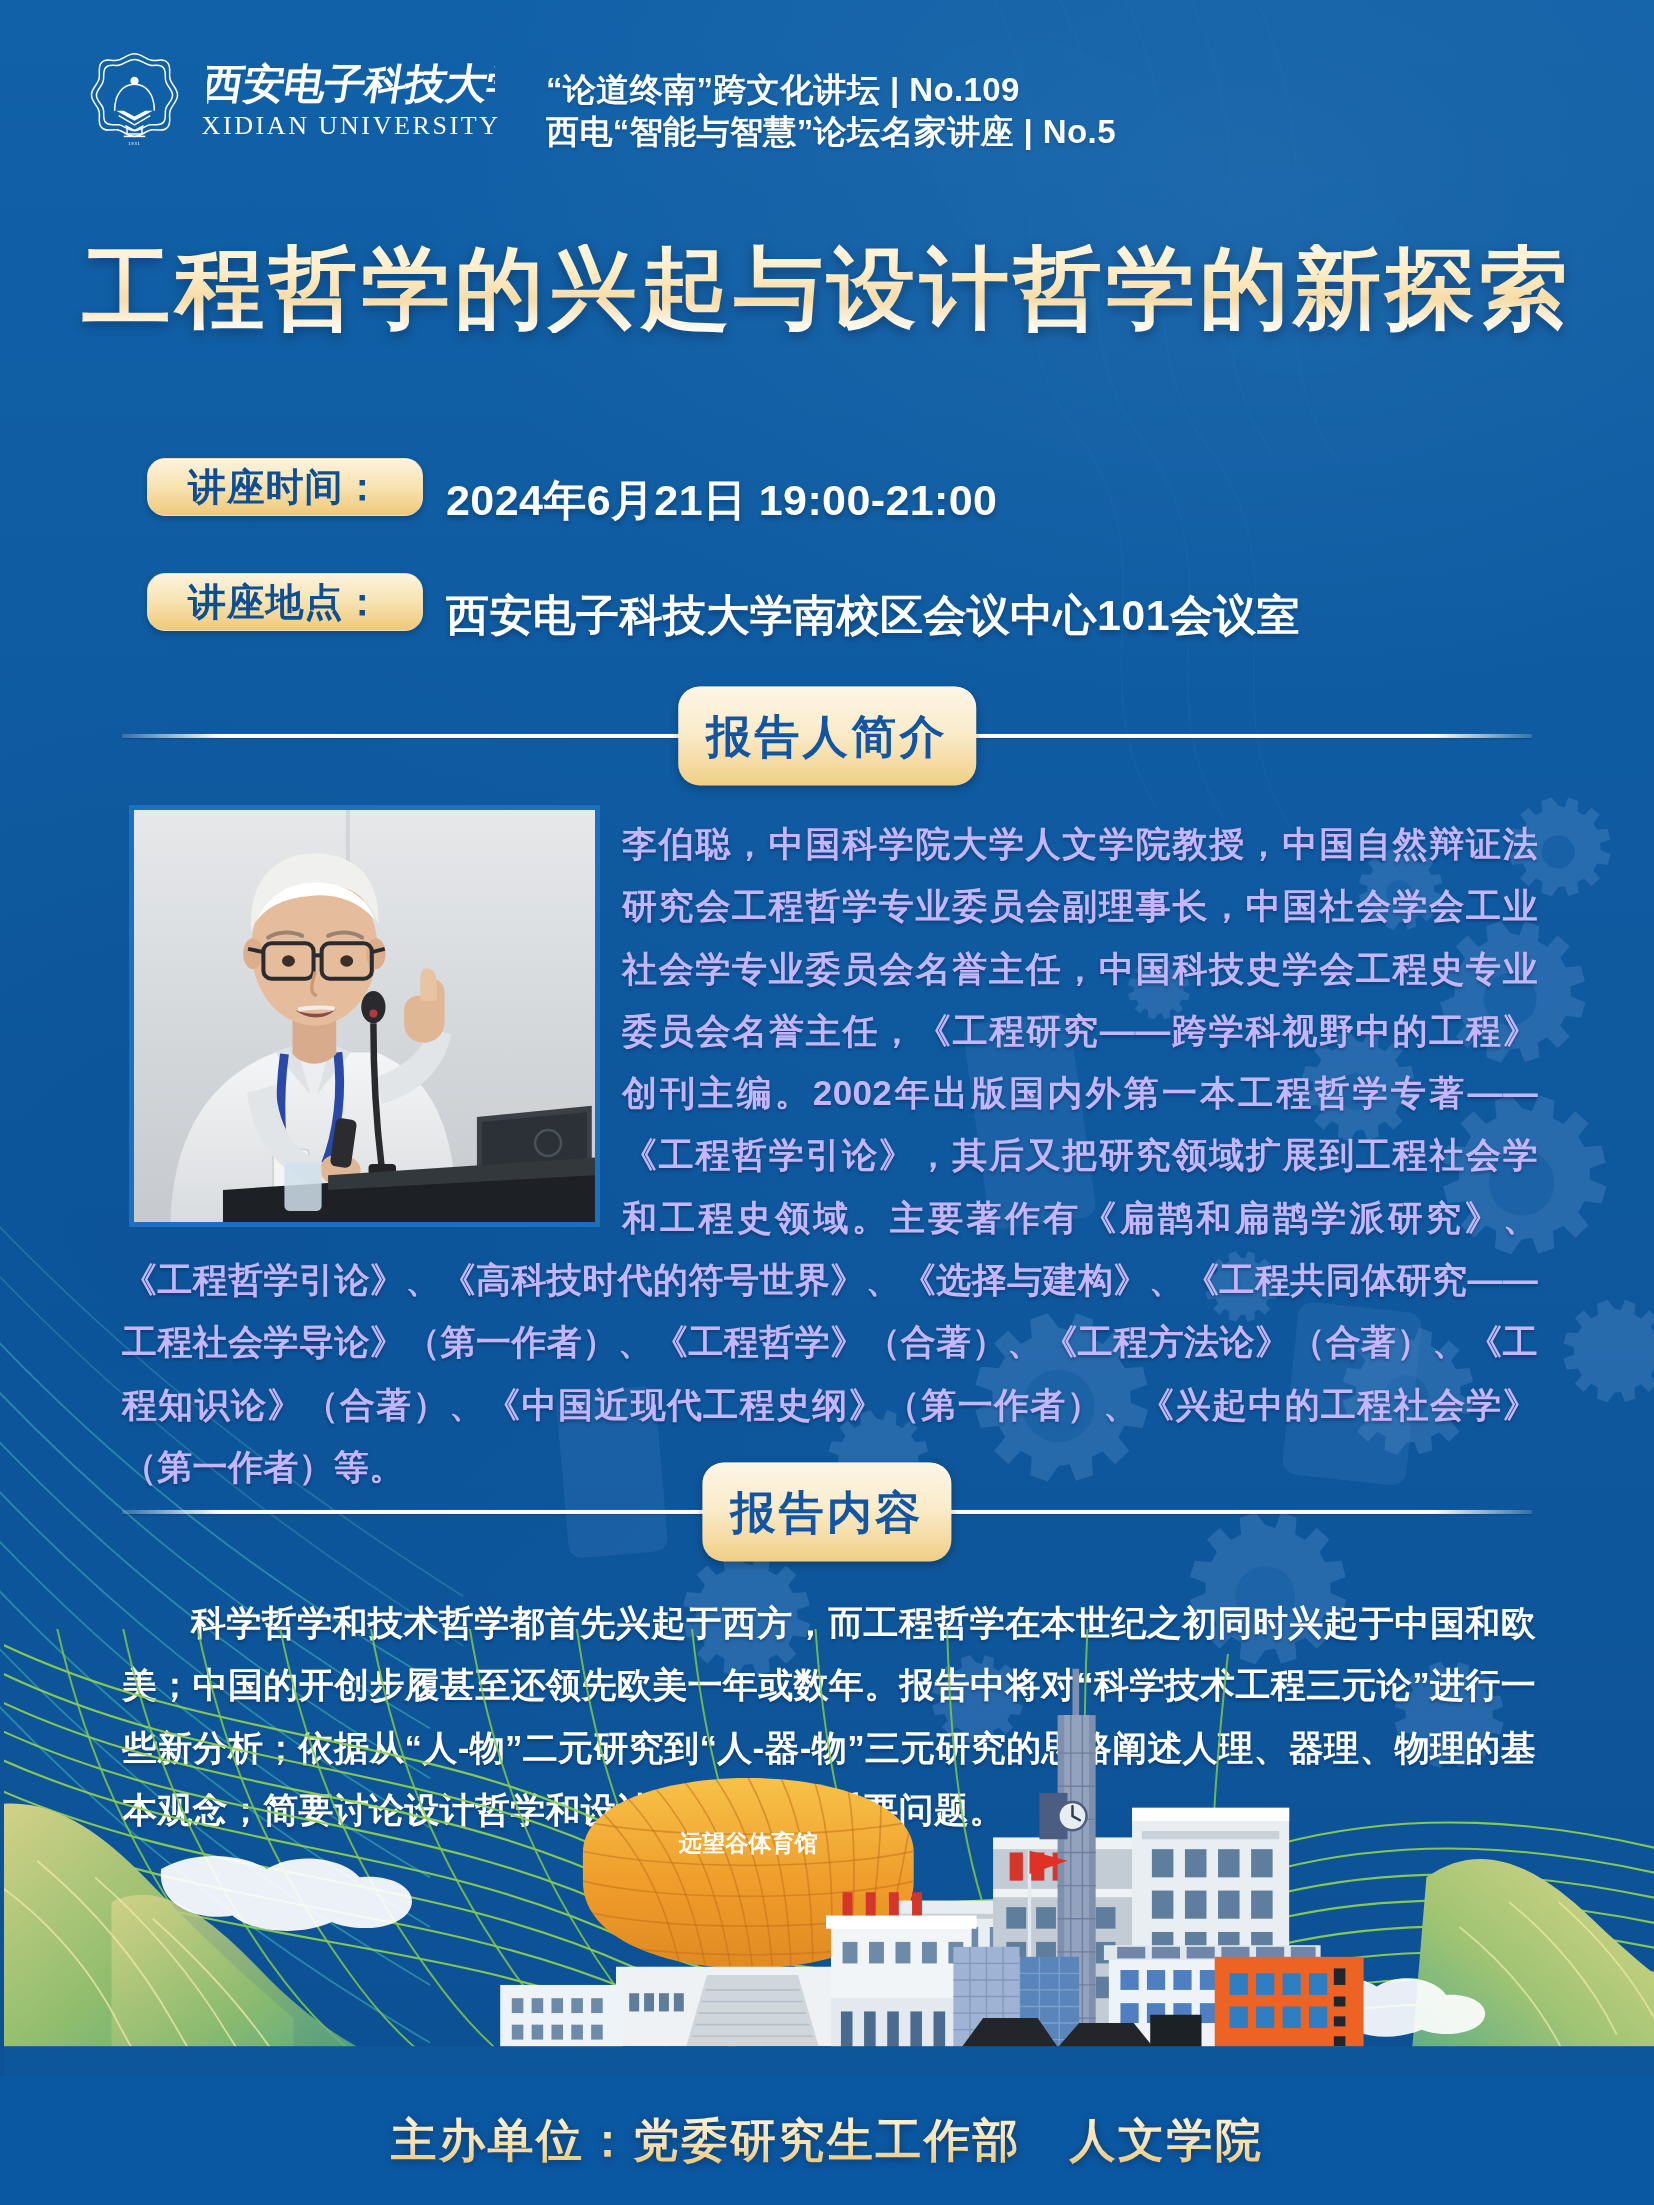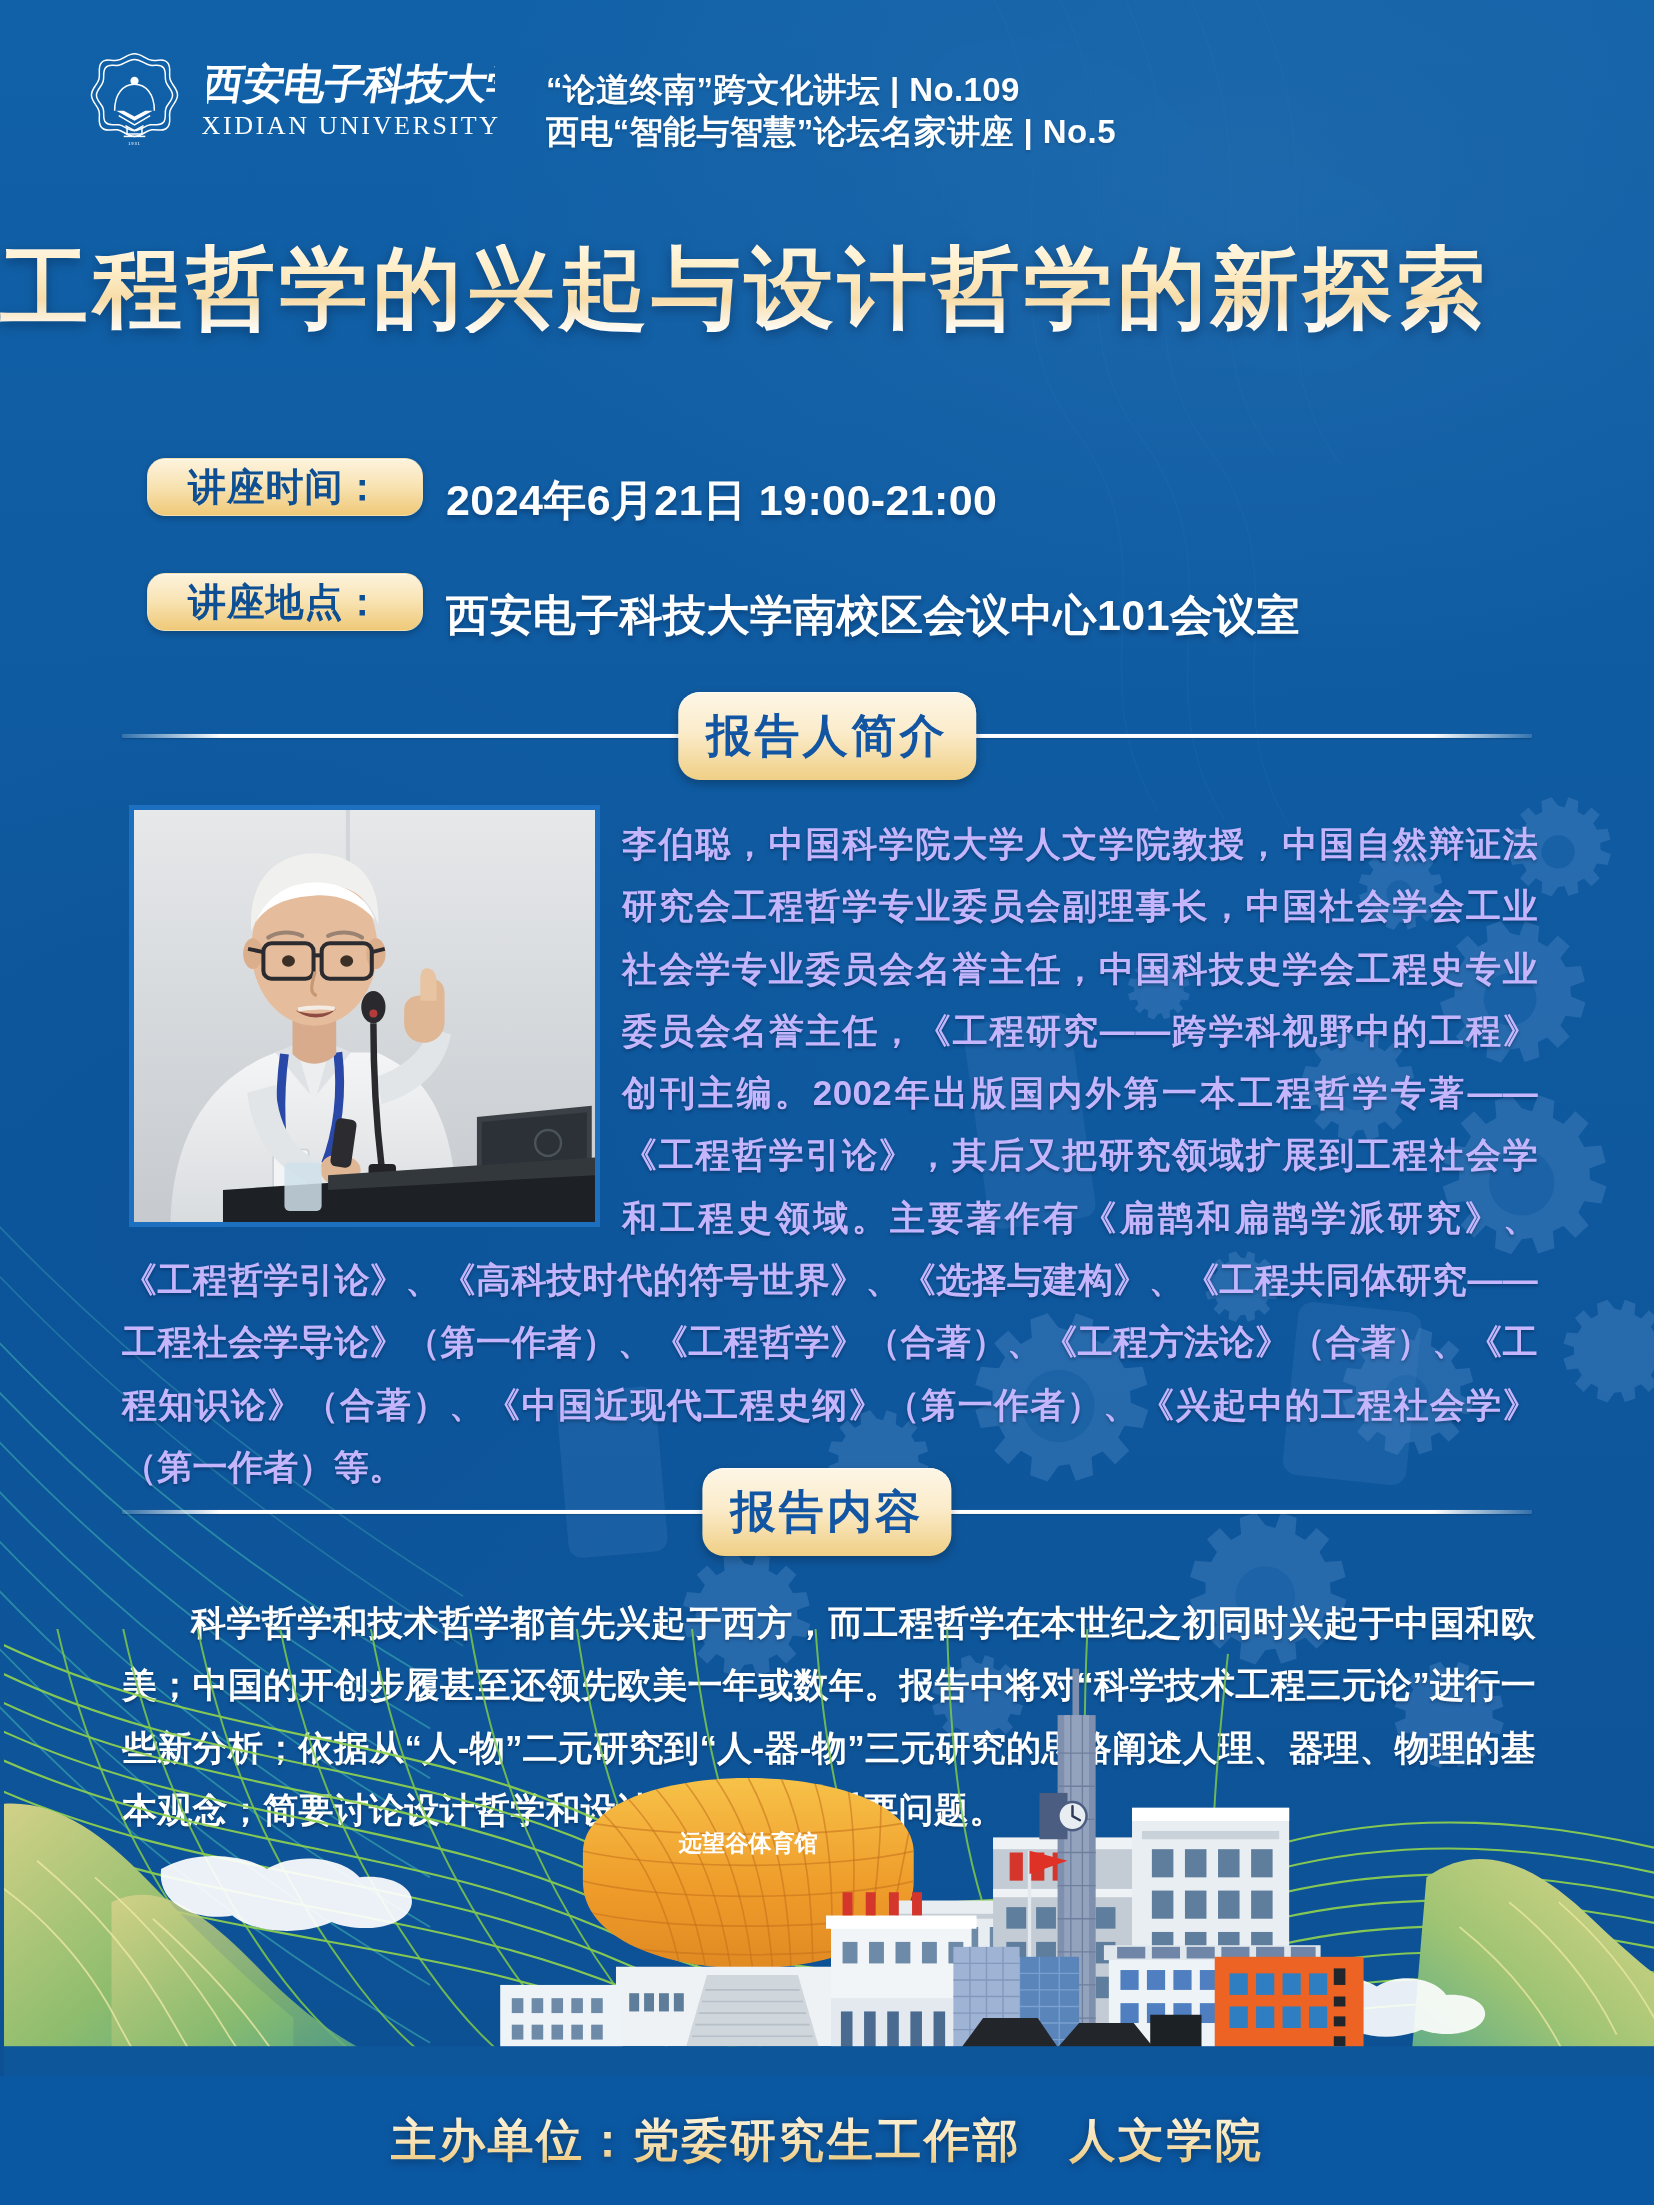--- a/index.html
+++ b/index.html
@@ -42,21 +42,21 @@
   }
   .series { position:absolute; left:546px; top:69px; }
   .series div {
     color:#ffffff; font-size:33px; font-weight:bold; line-height:1.28;
     letter-spacing:0.4px; white-space:nowrap;
     text-shadow:0 1.7px 3.3px rgba(0,0,0,.18);
   }
 
   
   .main-title {
-    position:absolute; left:0; top:244px; width:100%; text-align:left;
+    position:absolute; left:0; top:244px; width:100%; text-align:center;
     font-size:89px; font-weight:bold; letter-spacing:4.1px; line-height:1;
     background:linear-gradient(180deg,#fff6e2 0%,#ffeec9 28%,#f7dca8 62%,#ffffff 100%);
     -webkit-background-clip:text; background-clip:text; color:transparent;
     -webkit-text-fill-color:transparent;
     filter:drop-shadow(0 4.1px 5.8px rgba(0,20,50,.38));
     white-space:nowrap;
   }
 
   
   .info-rows { position:absolute; left:147px; top:444px; }
@@ -79,21 +79,21 @@
 
   
   .section-head { position:absolute; left:122px; width:1410px; height:96px; }
   .section-head .rule {
     position:absolute; left:0; right:0; top:50%; height:4.1px; transform:translateY(-50%);
     background:linear-gradient(90deg,rgba(255,255,255,.15) 0%,#ffffff 7%,#ffffff 93%,rgba(255,255,255,.15) 100%);
     box-shadow:0 0.8px 1.7px rgba(0,0,0,.22);
   }
   .section-chip {
     position:absolute; left:50%; top:50%; transform:translate(-50%,-50%);
-    padding:6.6px 28px; height:88px; min-width:223px; border-radius:21.5px;
+    padding:6.6px 28px; height:99px; min-width:223px; border-radius:21.5px;
     background:linear-gradient(180deg,#fdf6e6 0%,#fbeccb 45%,#f0cf85 100%);
     box-shadow:0 3.3px 8.3px rgba(0,0,0,.25), inset 0 0.8px 0 rgba(255,255,255,.9);
     display:flex; align-items:center; justify-content:center;
     color:#1155a3; font-size:45px; font-weight:bold; letter-spacing:3.3px;
     white-space:nowrap;
   }
 
   
   .speaker-photo {
     position:absolute; left:129px; top:805px; width:471px; height:422px;

